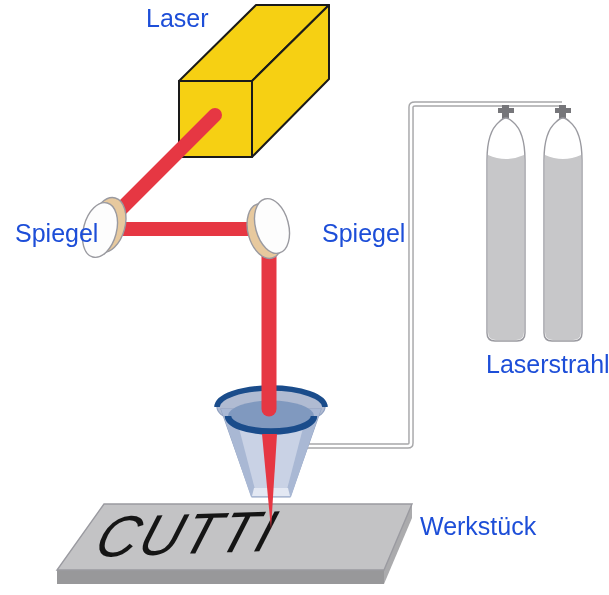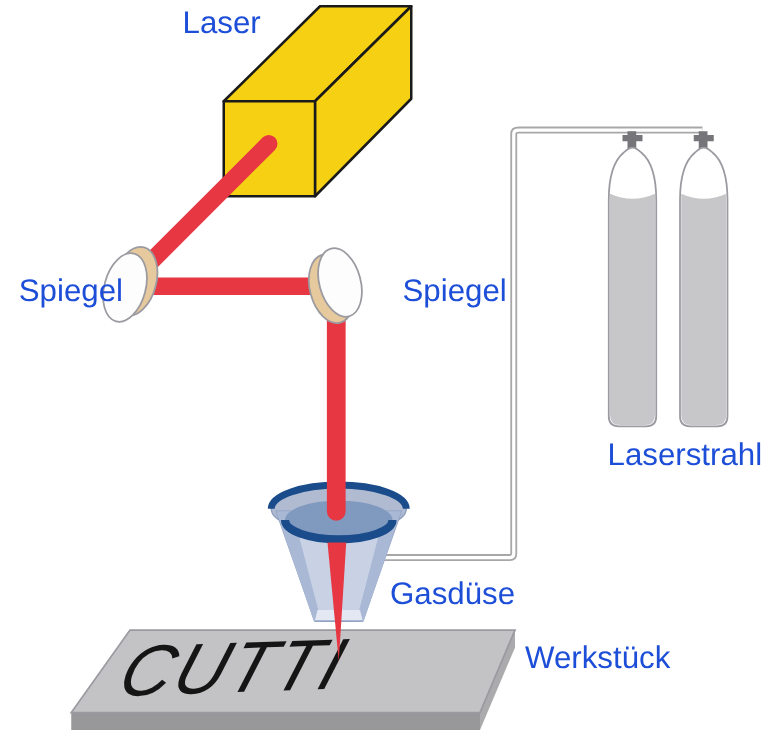--- a/index.html
+++ b/index.html
@@ -104,15 +104,14 @@
     <g>
       <ellipse cx="265" cy="231" rx="17" ry="28" transform="rotate(-15 265 231)" class="f-tan o-gray"></ellipse>
       <ellipse cx="272" cy="226" rx="16.5" ry="28" transform="rotate(-15 272 226)" class="f-mirror o-gray"></ellipse>
     </g>
   </svg>
 
   <div class="lbl" style="left:146px;top:4px;">Laser</div>
   <div class="lbl" style="left:15px;top:219px;">Spiegel</div>
   <div class="lbl" style="left:322px;top:219px;">Spiegel</div>
   <div class="lbl" style="left:486px;top:350px;">Laserstrahl</div>
-  <div class="lbl" style="left:312px;top:461px;">Gasdüse</div>
   <div class="lbl" style="left:420px;top:512px;">Werkstück</div>
 </div>
 
 </body></html>

